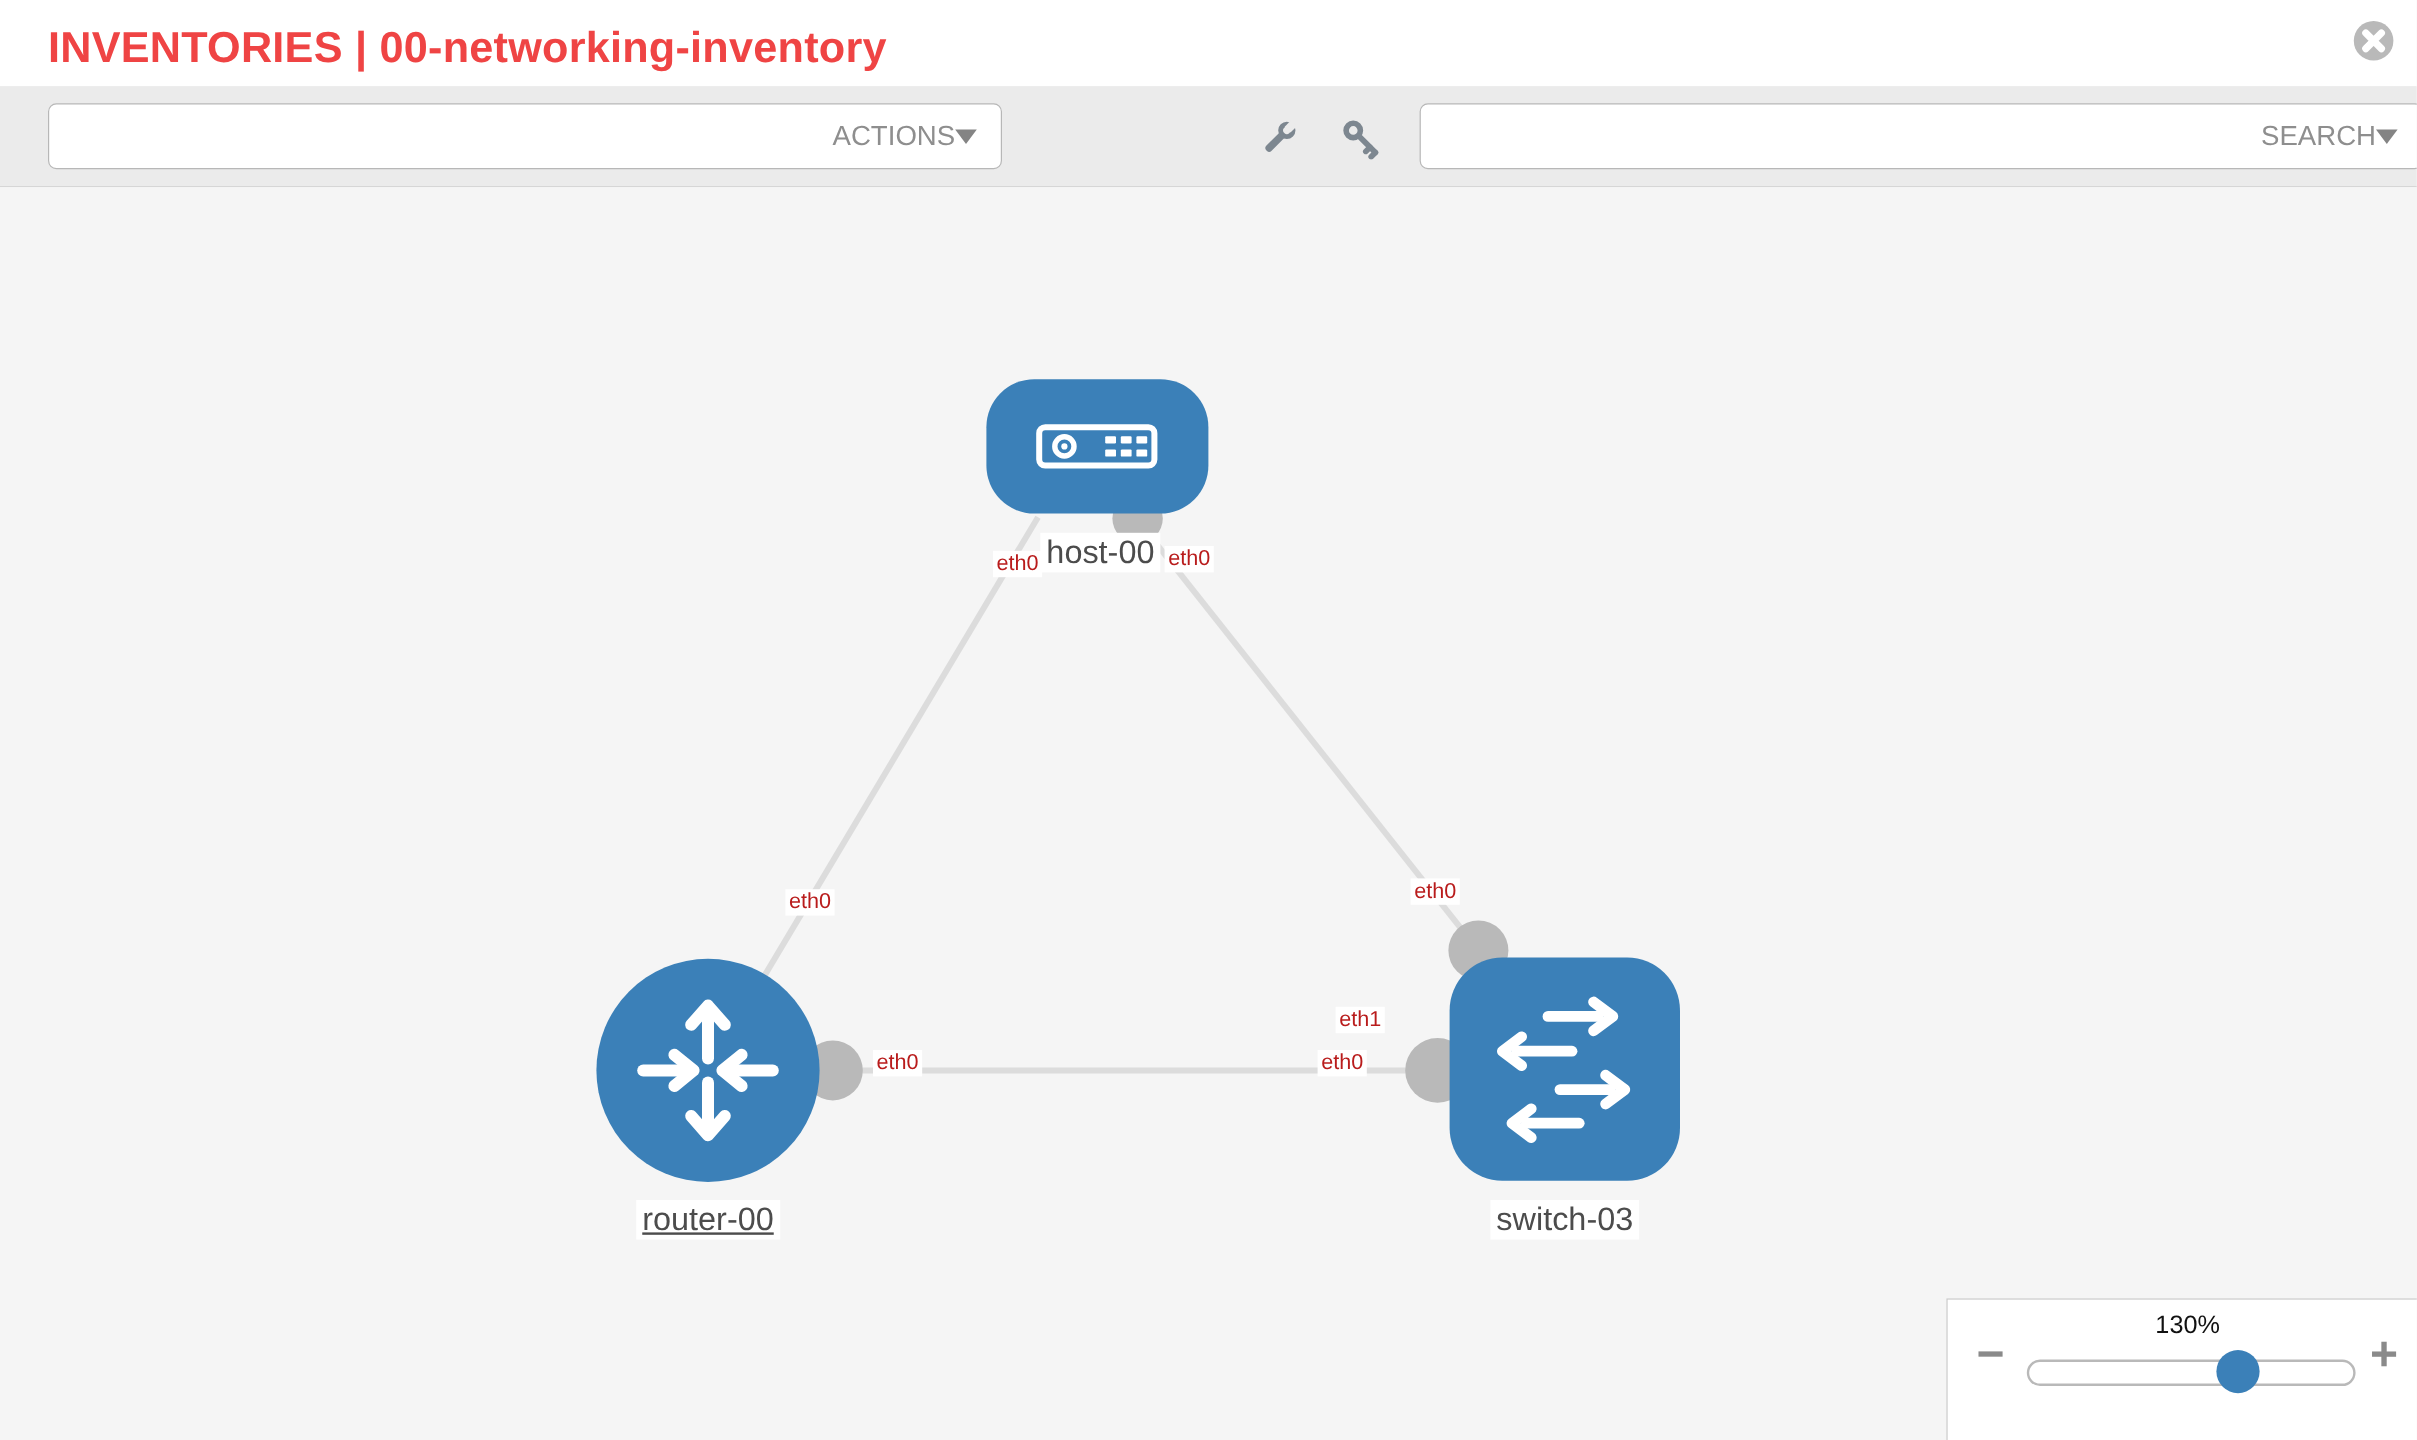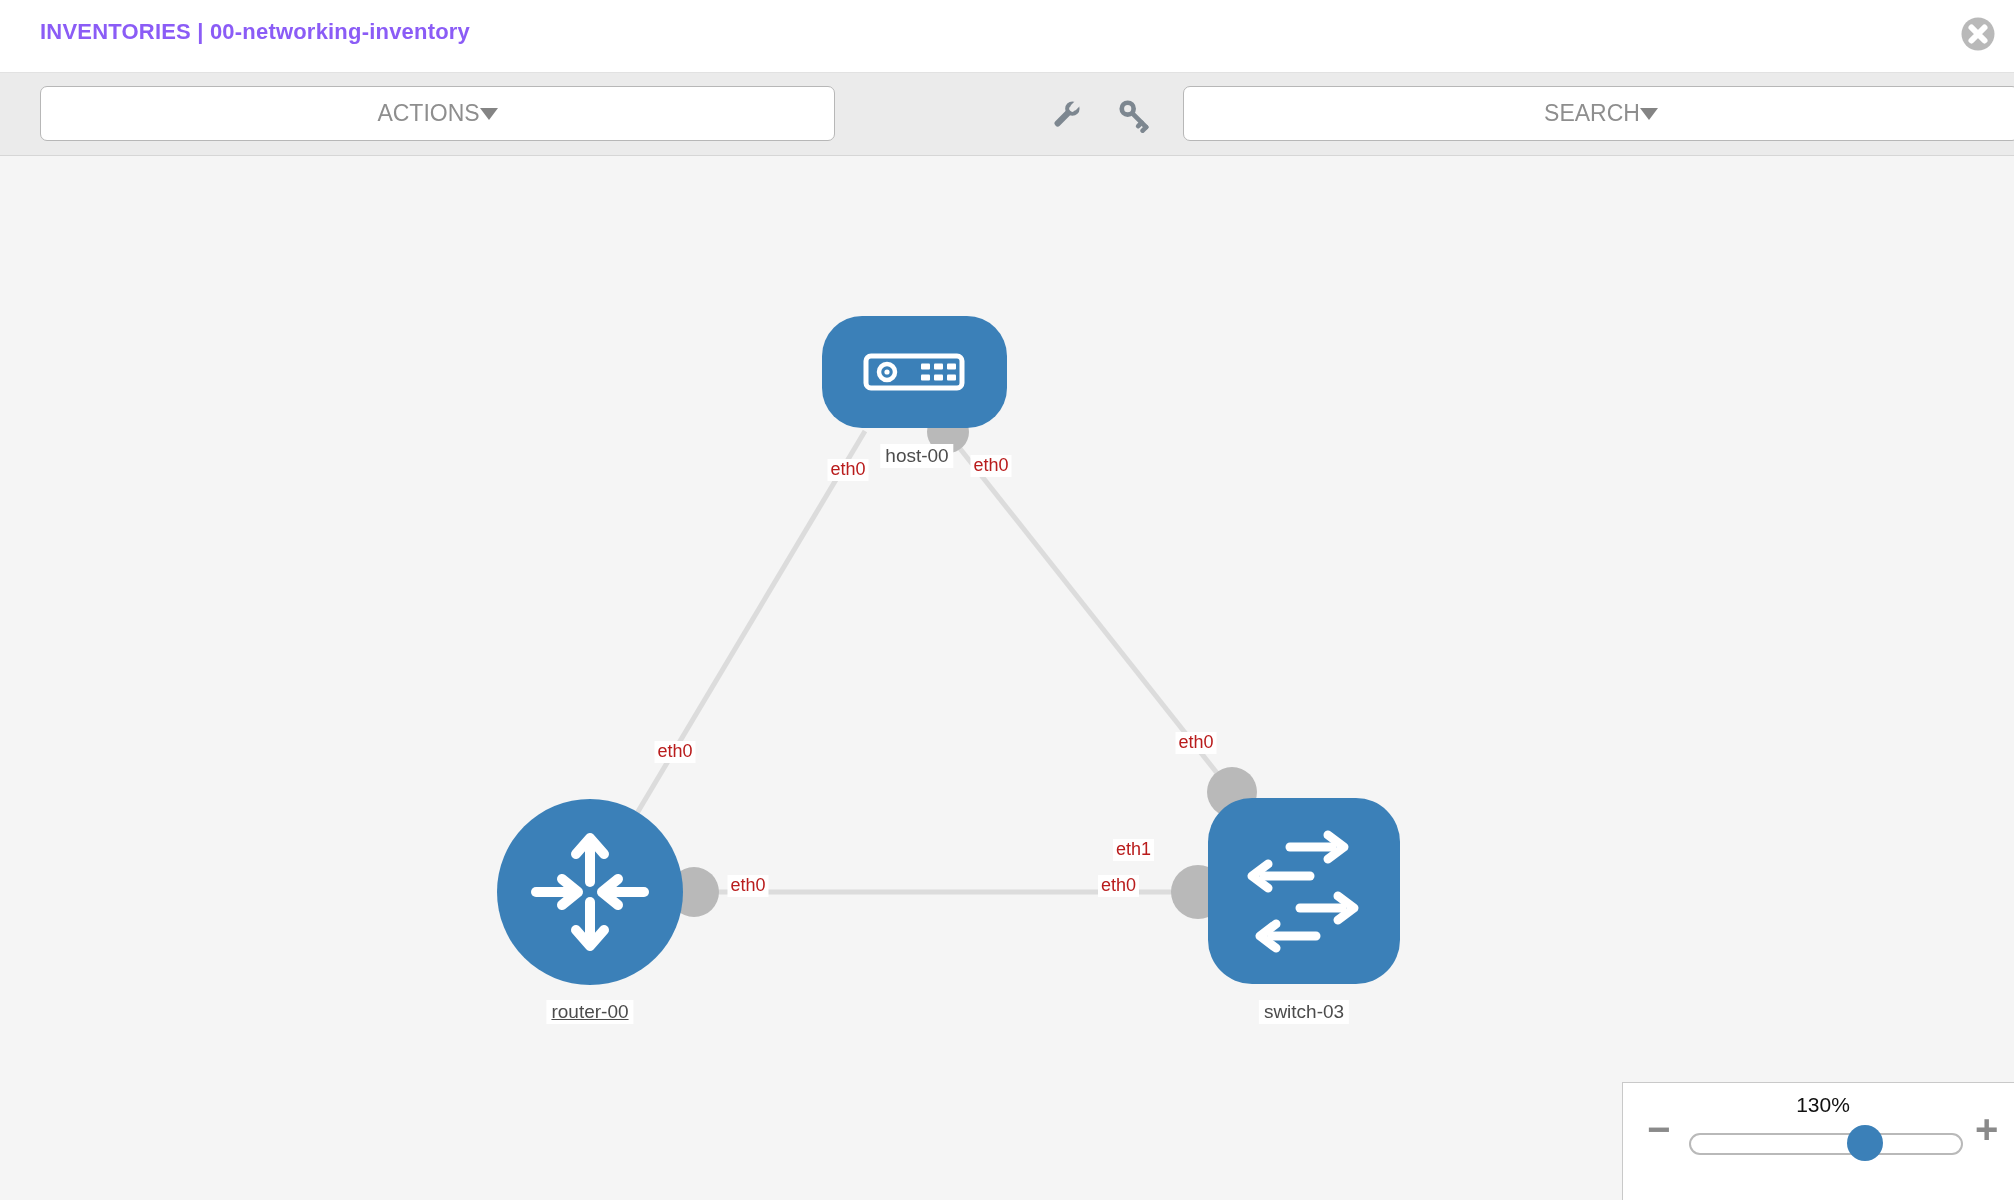--- a/index.html
+++ b/index.html
@@ -8,49 +8,49 @@
     font-family:"Liberation Sans","DejaVu Sans",sans-serif;
     background:#f5f5f5;
   }
   
   .header{
     position:absolute;top:0;left:0;width:2014px;height:72px;background:#ffffff;
     border-bottom:1px solid #e2e2e2;
   }
   .page-title{
     position:absolute;left:40px;top:19px;
-    font-size:22px;font-weight:bold;color:#8b5cf6;letter-spacing:.2px;
+    font-size:36px;font-weight:bold;color:#ef4444;letter-spacing:.2px;
   }
   .close-btn{position:absolute;right:18px;top:16px;width:36px;height:36px;cursor:pointer;}
   
   .toolbar{
     position:absolute;top:73px;left:0;width:2014px;height:82px;background:#ebebeb;
     border-bottom:1px solid #d6d6d6;
   }
   .selectbox{
     position:absolute;top:13px;height:55px;background:#fff;
     border:1px solid #b7b7b7;border-radius:7px;box-sizing:border-box;
-    display:flex;align-items:center;justify-content:center;
+    display:flex;align-items:center;justify-content:flex-end;
     padding:0 20px;cursor:pointer;
   }
   .selectbox .sel-label{font-size:23px;color:#8e8e8e;}
   .caret{
     width:0;height:0;border-left:9px solid transparent;border-right:9px solid transparent;
     border-top:12px solid #848484;
   }
   .actions-box{left:40px;width:795px;}
   .search-box{left:1183px;width:836px;}
   .tool-icon{position:absolute;top:24px;width:36px;height:36px;cursor:pointer;}
   .wrench{left:1048px;}
   .key{left:1116px;}
   
   .canvas{position:absolute;top:156px;left:0;width:2014px;height:1044px;background:#f5f5f5;}
   .canvas svg.topology{position:absolute;top:0;left:0;}
   .nlabel{
-    position:absolute;background:#ffffff;color:#4c4c4c;font-size:19px;
+    position:absolute;background:#ffffff;color:#4c4c4c;font-size:27px;
     padding:1px 5px;line-height:1.15;transform:translateX(-50%);white-space:nowrap;
   }
   .elabel{
     position:absolute;background:#ffffff;color:#b91c1c;font-size:18px;
     padding:0 3px;line-height:1.2;transform:translateX(-50%);white-space:nowrap;
   }
   .elabel.anchor-left{transform:none;}
   
   .zoom-panel{
     position:absolute;left:1622px;top:1082px;width:400px;height:125px;background:#ffffff;

